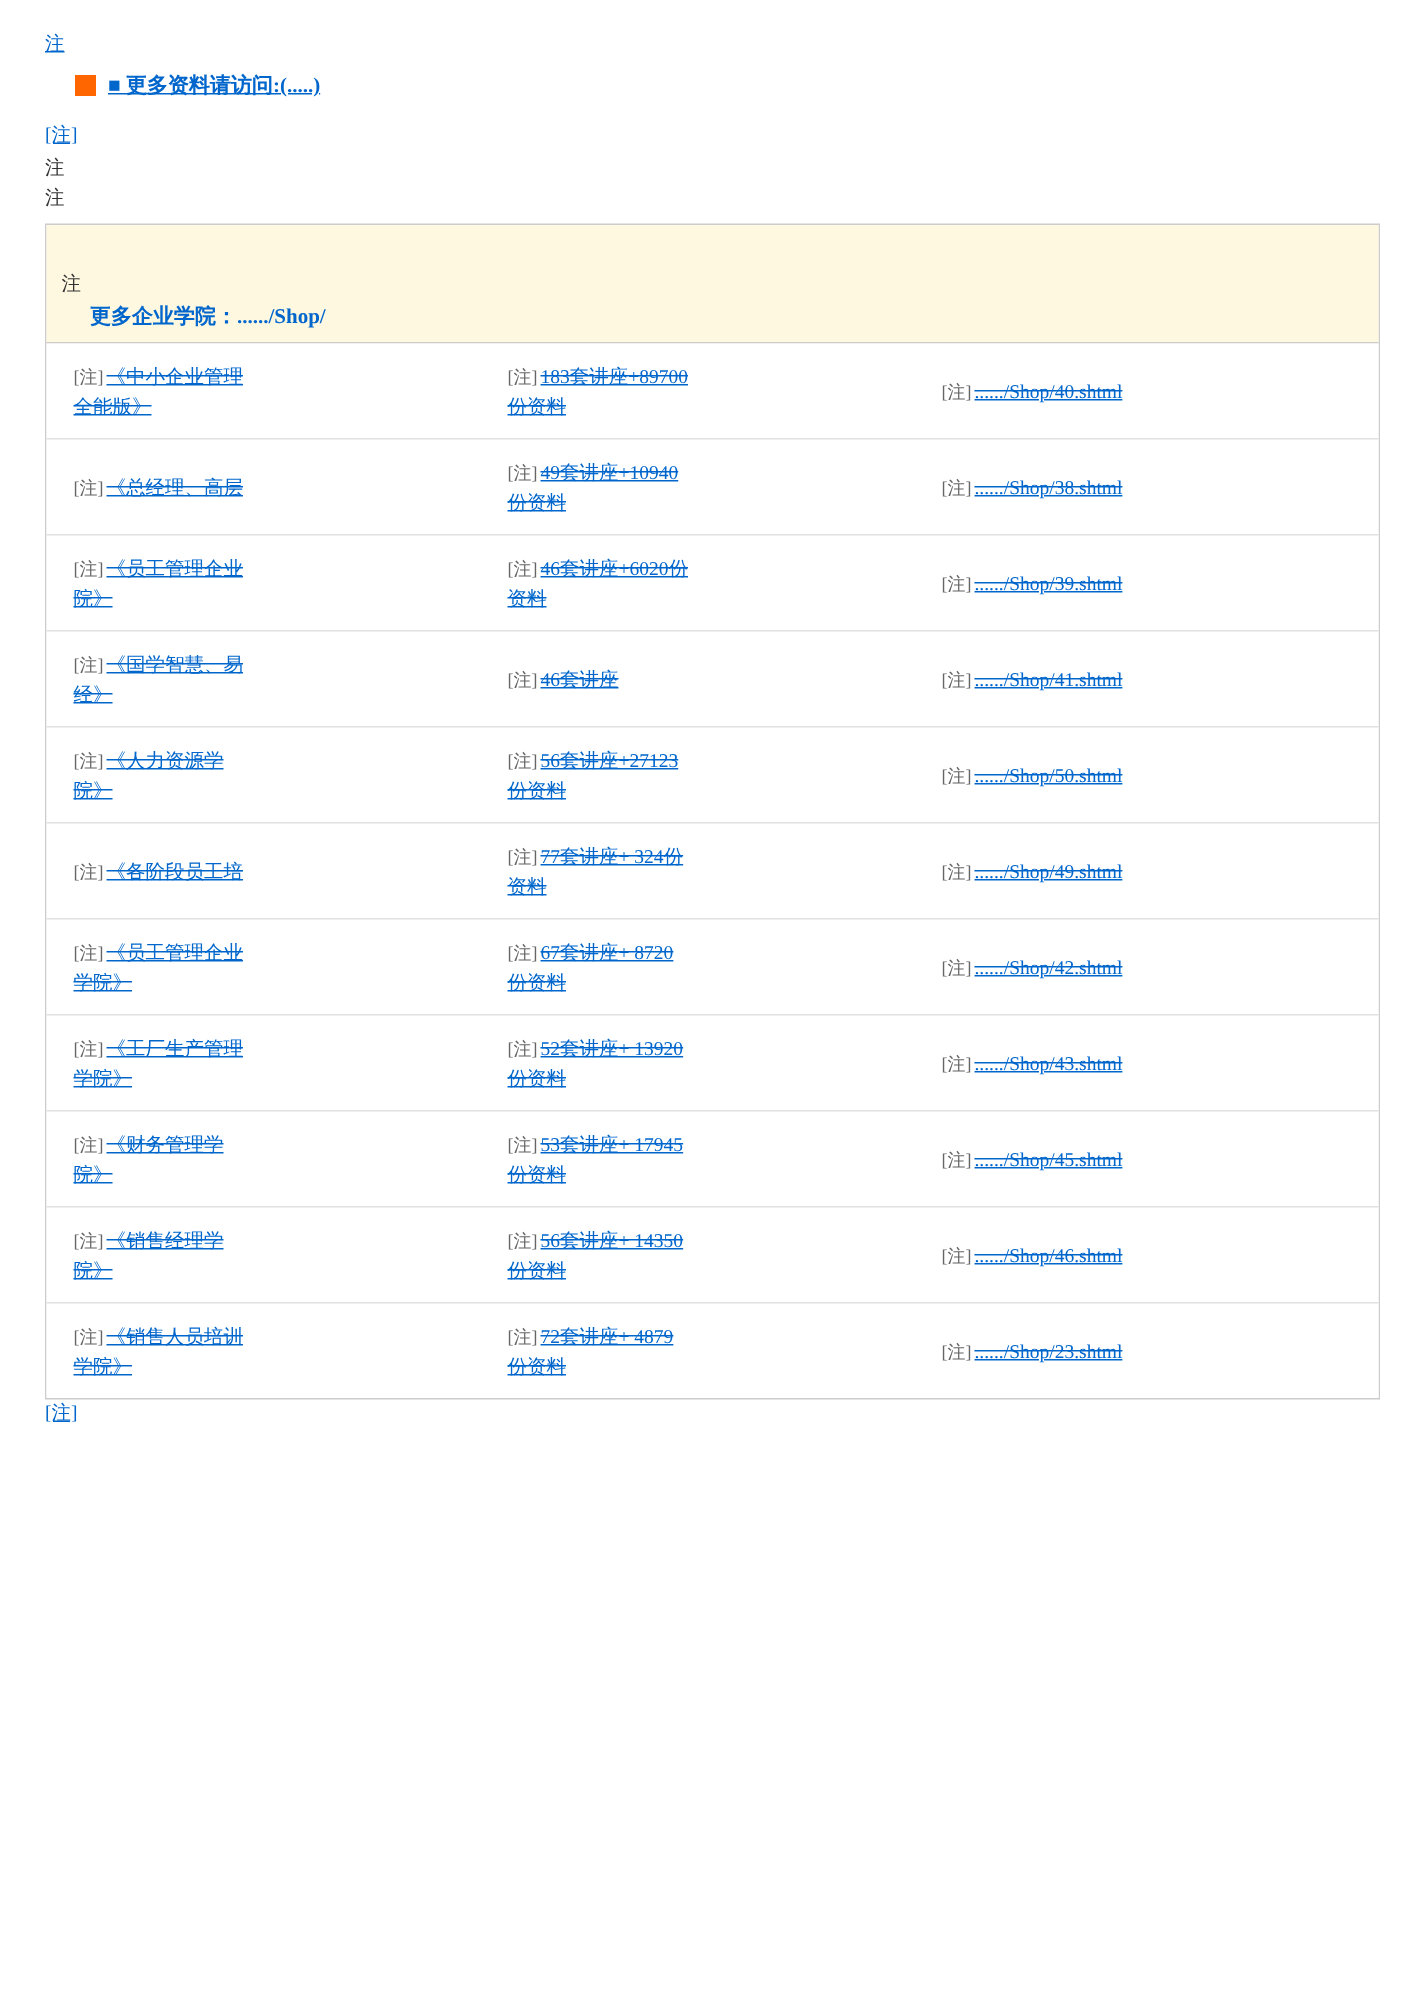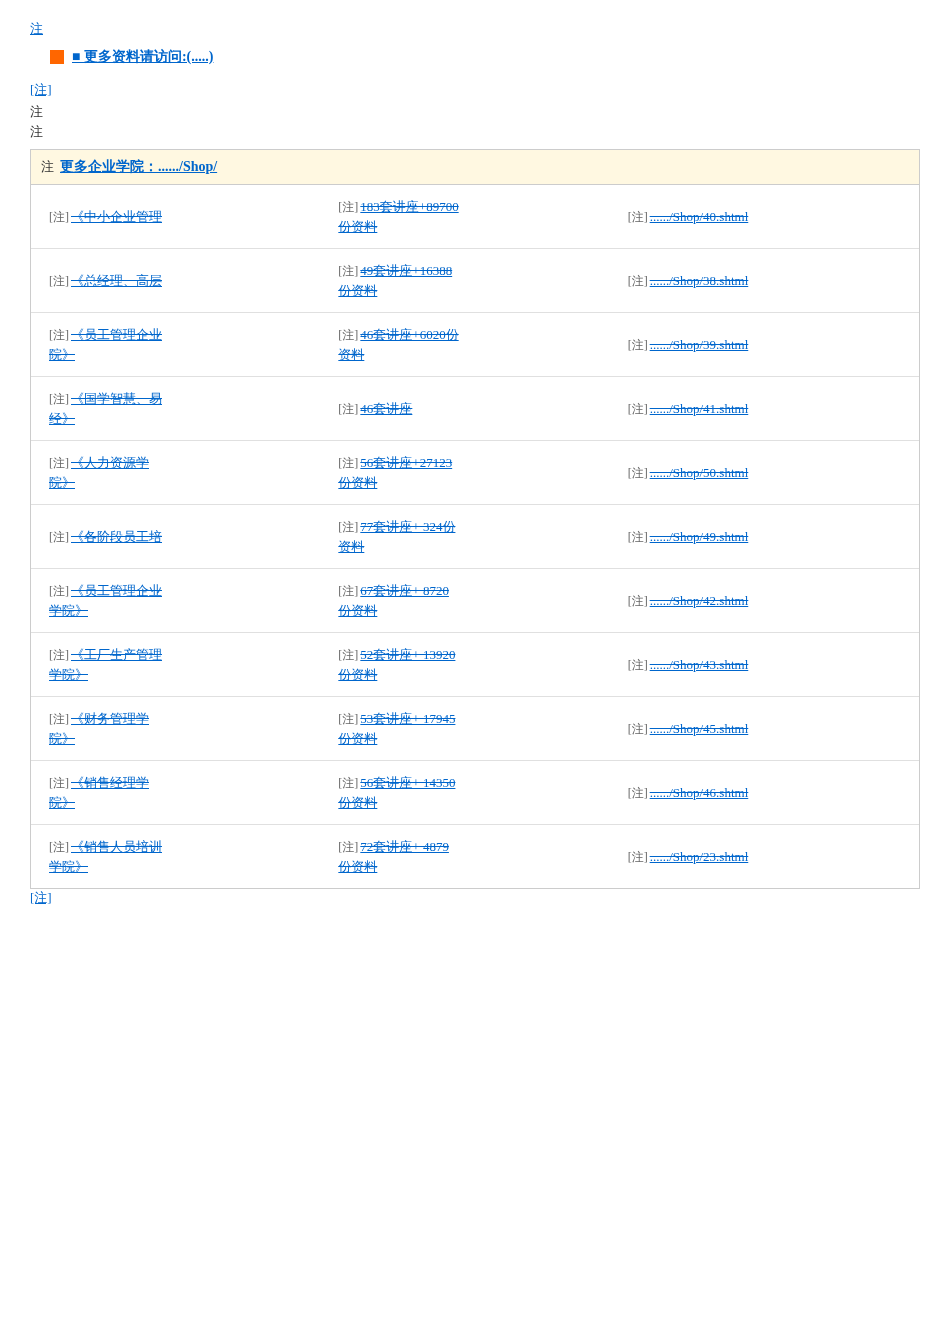--- a/index.html
+++ b/index.html
@@ -73,23 +73,23 @@
     }
 
     .table-header-note {
       color: #333;
       font-size: 13px;
       margin-right: 6px;
     }
 
     .table-header-link {
       color: #0066cc;
-      text-decoration: underline;
       font-size: 14px;
       font-weight: bold;
+      margin-top: 44px;
     }
 
     .table-body {
       background: #fff;
     }
 
     .table-row {
       display: grid;
       grid-template-columns: 1fr 1fr 1fr;
       border-bottom: 1px solid #e0e0e0;
@@ -169,20 +169,21 @@
     </div>
 
     <div class="table-body">
 
       <div class="table-row">
         <div class="cell">
           <div class="cell-link-line">
             <span class="cell-note">[注]</span>
             <a class="cell-link strikethrough">《中小企业管理</a>
           </div>
+          <div><a class="cell-link strikethrough">全能版》</a></div>
         </div>
         <div class="cell">
           <div class="cell-link-line">
             <span class="cell-note">[注]</span>
             <a class="cell-link strikethrough">183套讲座+89700</a>
           </div>
           <div><a class="cell-link strikethrough">份资料</a></div>
         </div>
         <div class="cell">
           <div class="cell-link-line">
@@ -195,21 +196,21 @@
       <div class="table-row">
         <div class="cell">
           <div class="cell-link-line">
             <span class="cell-note">[注]</span>
             <a class="cell-link strikethrough">《总经理、高层</a>
           </div>
         </div>
         <div class="cell">
           <div class="cell-link-line">
             <span class="cell-note">[注]</span>
-            <a class="cell-link strikethrough">49套讲座+16388</a>
+            <a class="cell-link strikethrough">49套讲座+10940</a>
           </div>
           <div><a class="cell-link strikethrough">份资料</a></div>
         </div>
         <div class="cell">
           <div class="cell-link-line">
             <span class="cell-note">[注]</span>
             <a class="cell-link strikethrough">....../Shop/38.shtml</a>
           </div>
         </div>
       </div>

